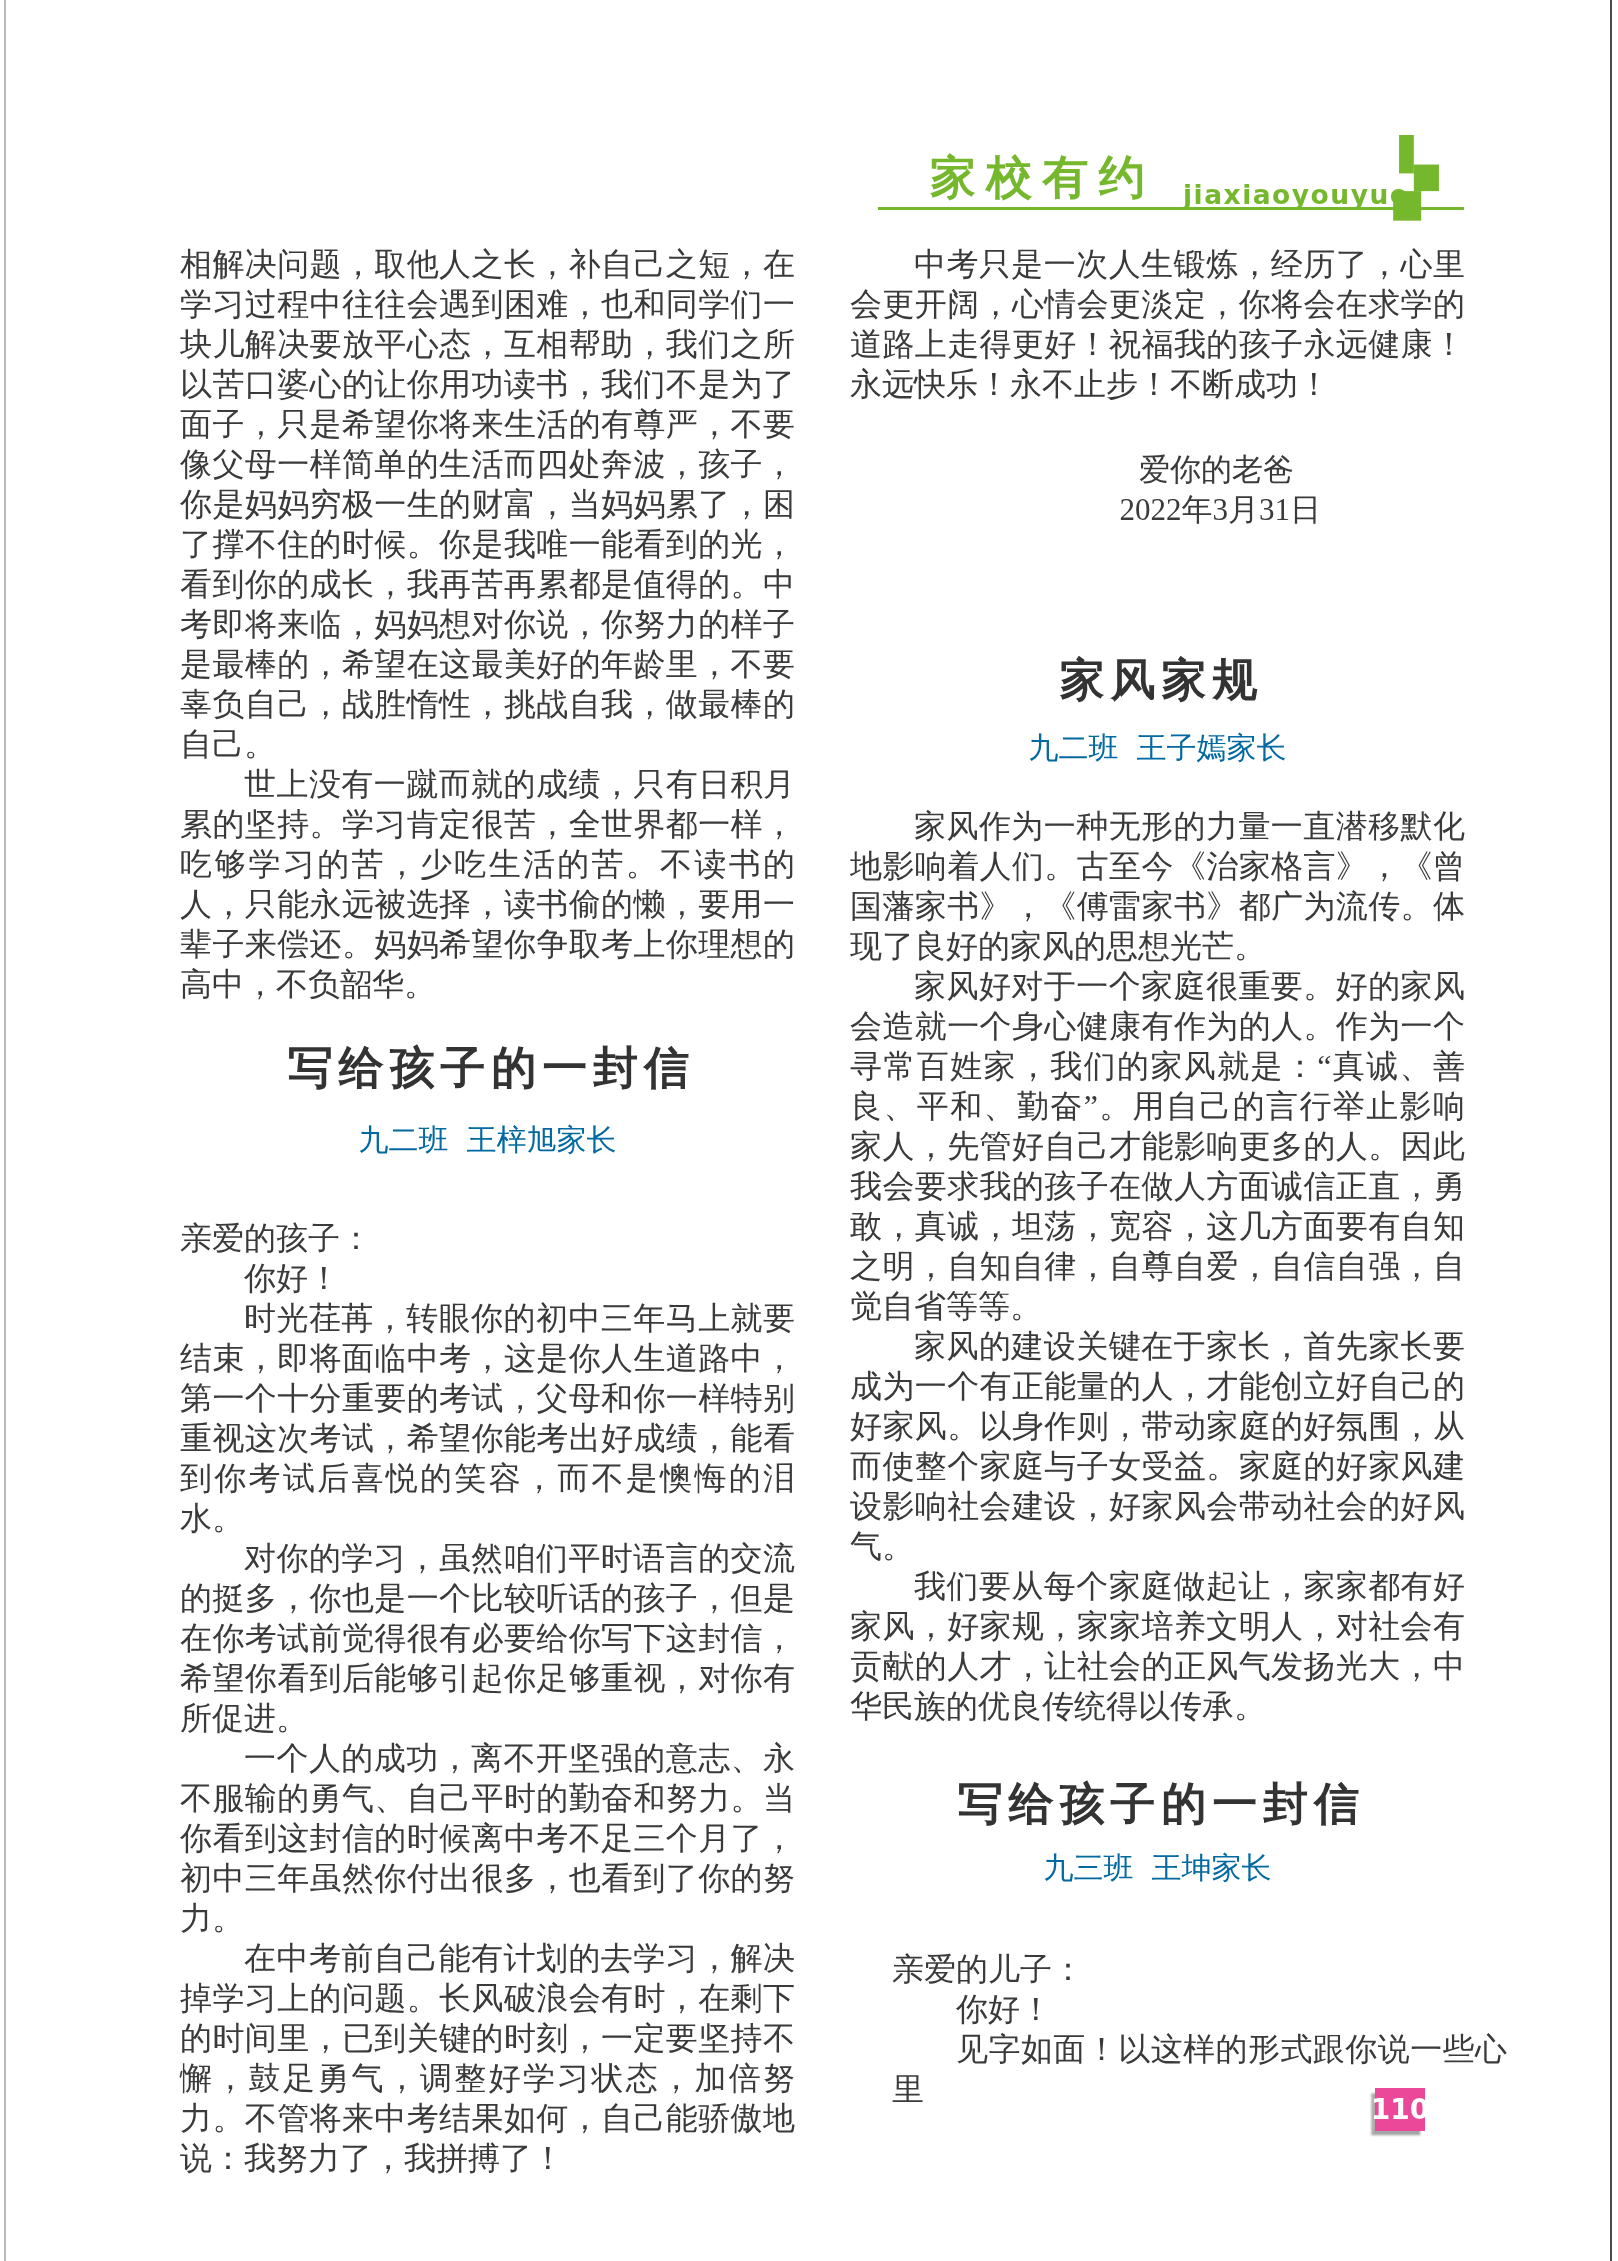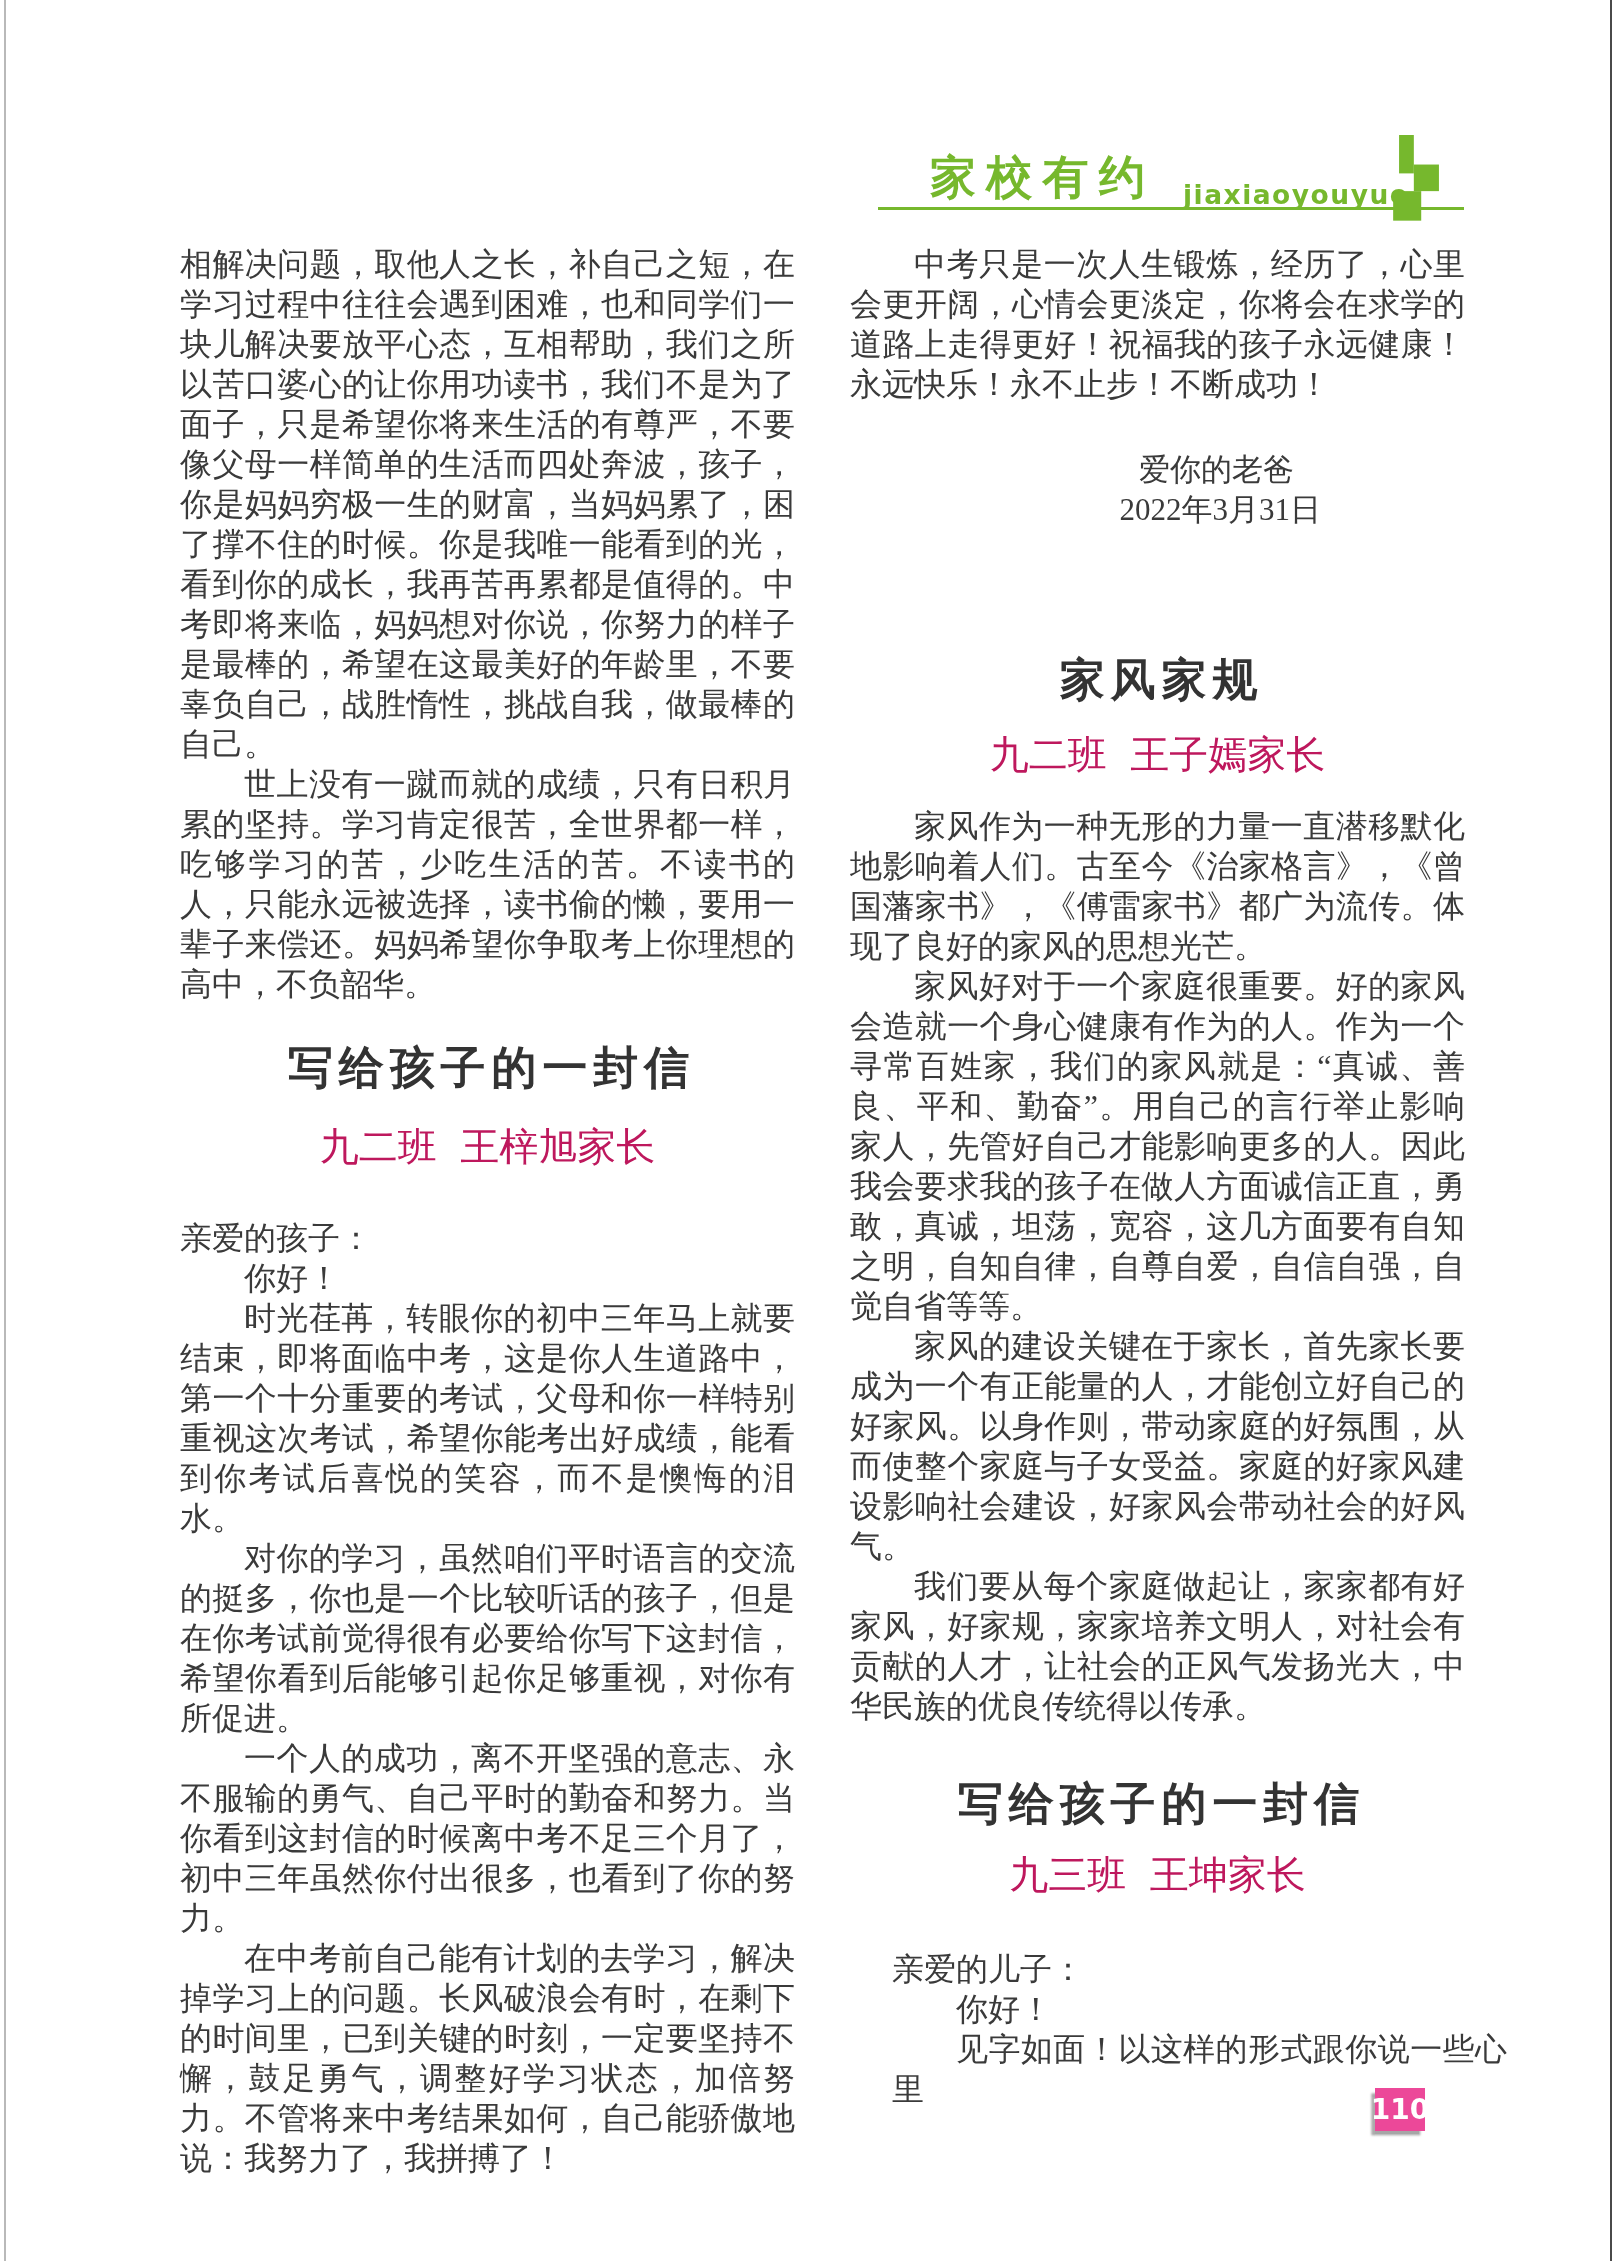--- a/index.html
+++ b/index.html
@@ -17,22 +17,22 @@
   .hdr-blocks{position:absolute;left:1393px;top:135px;}
   .hdr-line{position:absolute;left:878px;top:207px;width:586px;height:2.9px;}
 
   
   .tblock{position:absolute;width:615px;}
   .body-p{margin:0;font-size:32px;line-height:40px;text-align:justify;
           text-indent:2em;text-justify:inter-ideograph;}
   .body-p.noindent{text-indent:0;}
   .art-title{position:absolute;width:615px;text-align:center;font-size:45px;
              font-weight:bold;letter-spacing:5.9px;color:#333333;margin:4px;}
-  .art-byline{position:absolute;width:615px;text-align:center;font-size:39px;
-              word-spacing:0.35em;color:#be185d;margin:0;}
+  .art-byline{position:absolute;width:615px;text-align:center;font-size:30px;
+              word-spacing:0.35em;color:#0369a1;margin:0;}
   .sig-line{margin:0;font-size:31px;line-height:40px;text-align:right;}
   .sig-name{margin-top:46px;padding-right:171px;}
   .sig-date{padding-right:144px;}
 
   
   .lc-cont{left:180px;top:244px;}
   .lc-title1{left:180px;top:1034px;}
   .lc-byline1{left:180px;top:1120px;}
   .lc-letter1{left:180px;top:1218px;}
   .rc-end{left:850px;top:244px;}

